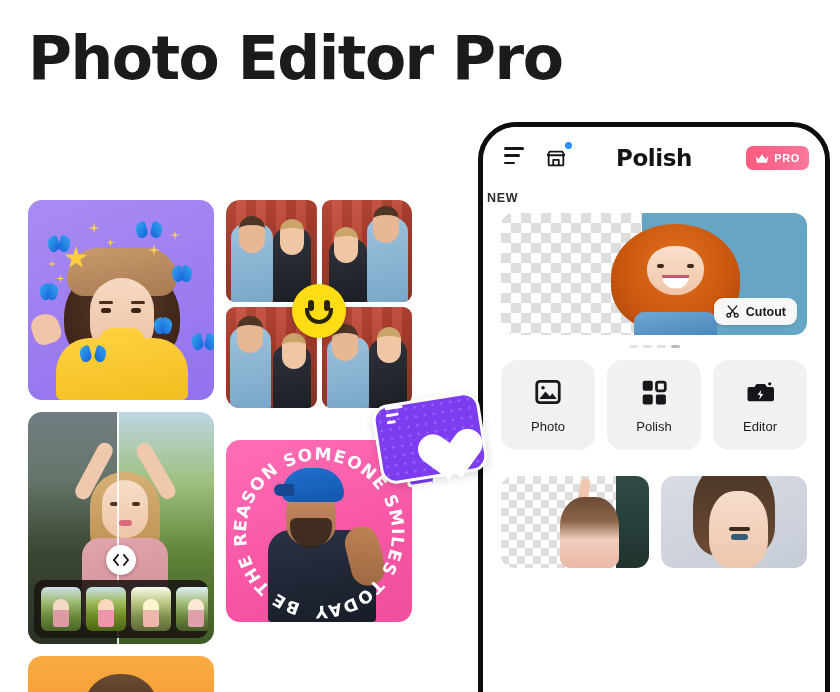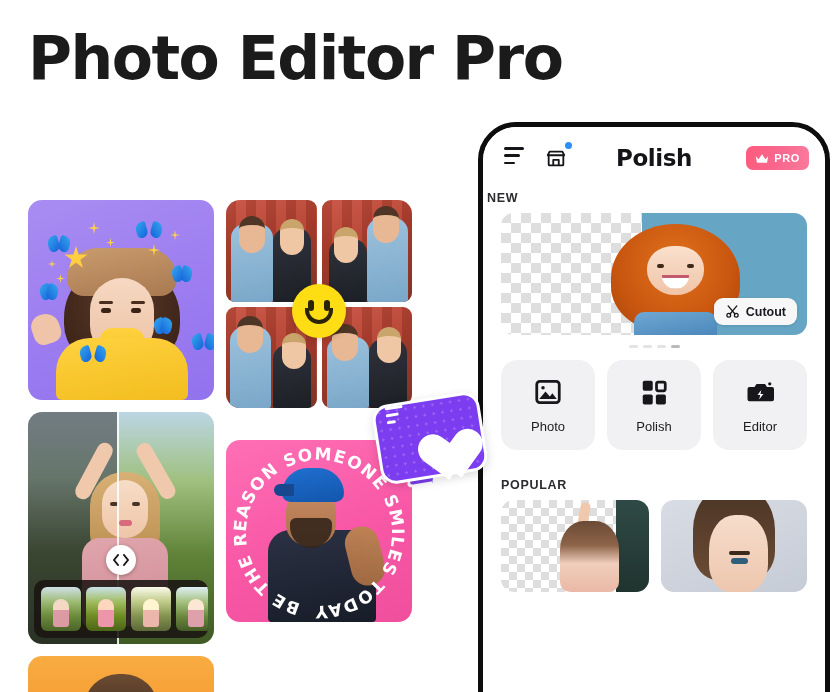--- a/index.html
+++ b/index.html
@@ -492,21 +492,20 @@
           <svg width="30" height="30" viewBox="0 0 24 24">
             <path d="M3 8 h4 l1.6-2.4 h6.8 L17 8 h4 a1.6 1.6 0 0 1 1.6 1.6 v8.2 a1.6 1.6 0 0 1 -1.6 1.6 H3 a1.6 1.6 0 0 1 -1.6 -1.6 V9.6 A1.6 1.6 0 0 1 3 8 z" fill="#17171b" transform="translate(0.6,0)"></path>
             <circle cx="19.8" cy="5.4" r="1.3" fill="#17171b"></circle>
             <path d="M13 10.4 L10 14.4 h2.2 L11.3 18 l3.4-4.4 h-2.3 z" fill="#ffffff"></path>
           </svg>
           <span class="tile-label">Editor</span>
         </div>
       </div>
 
       <div class="popular-wrap">
-        <div class="sec-label" style="padding-left:0;padding-right:0;">POPULAR</div>
         <div class="pop-row">
           <div class="pop-card pop1">
             <div class="bg"></div>
             <div class="arm"></div>
             <div class="p"></div>
           </div>
           <div class="pop-card pop2">
             <div class="hair"></div>
             <div class="face">
               <div class="brow l"></div>

